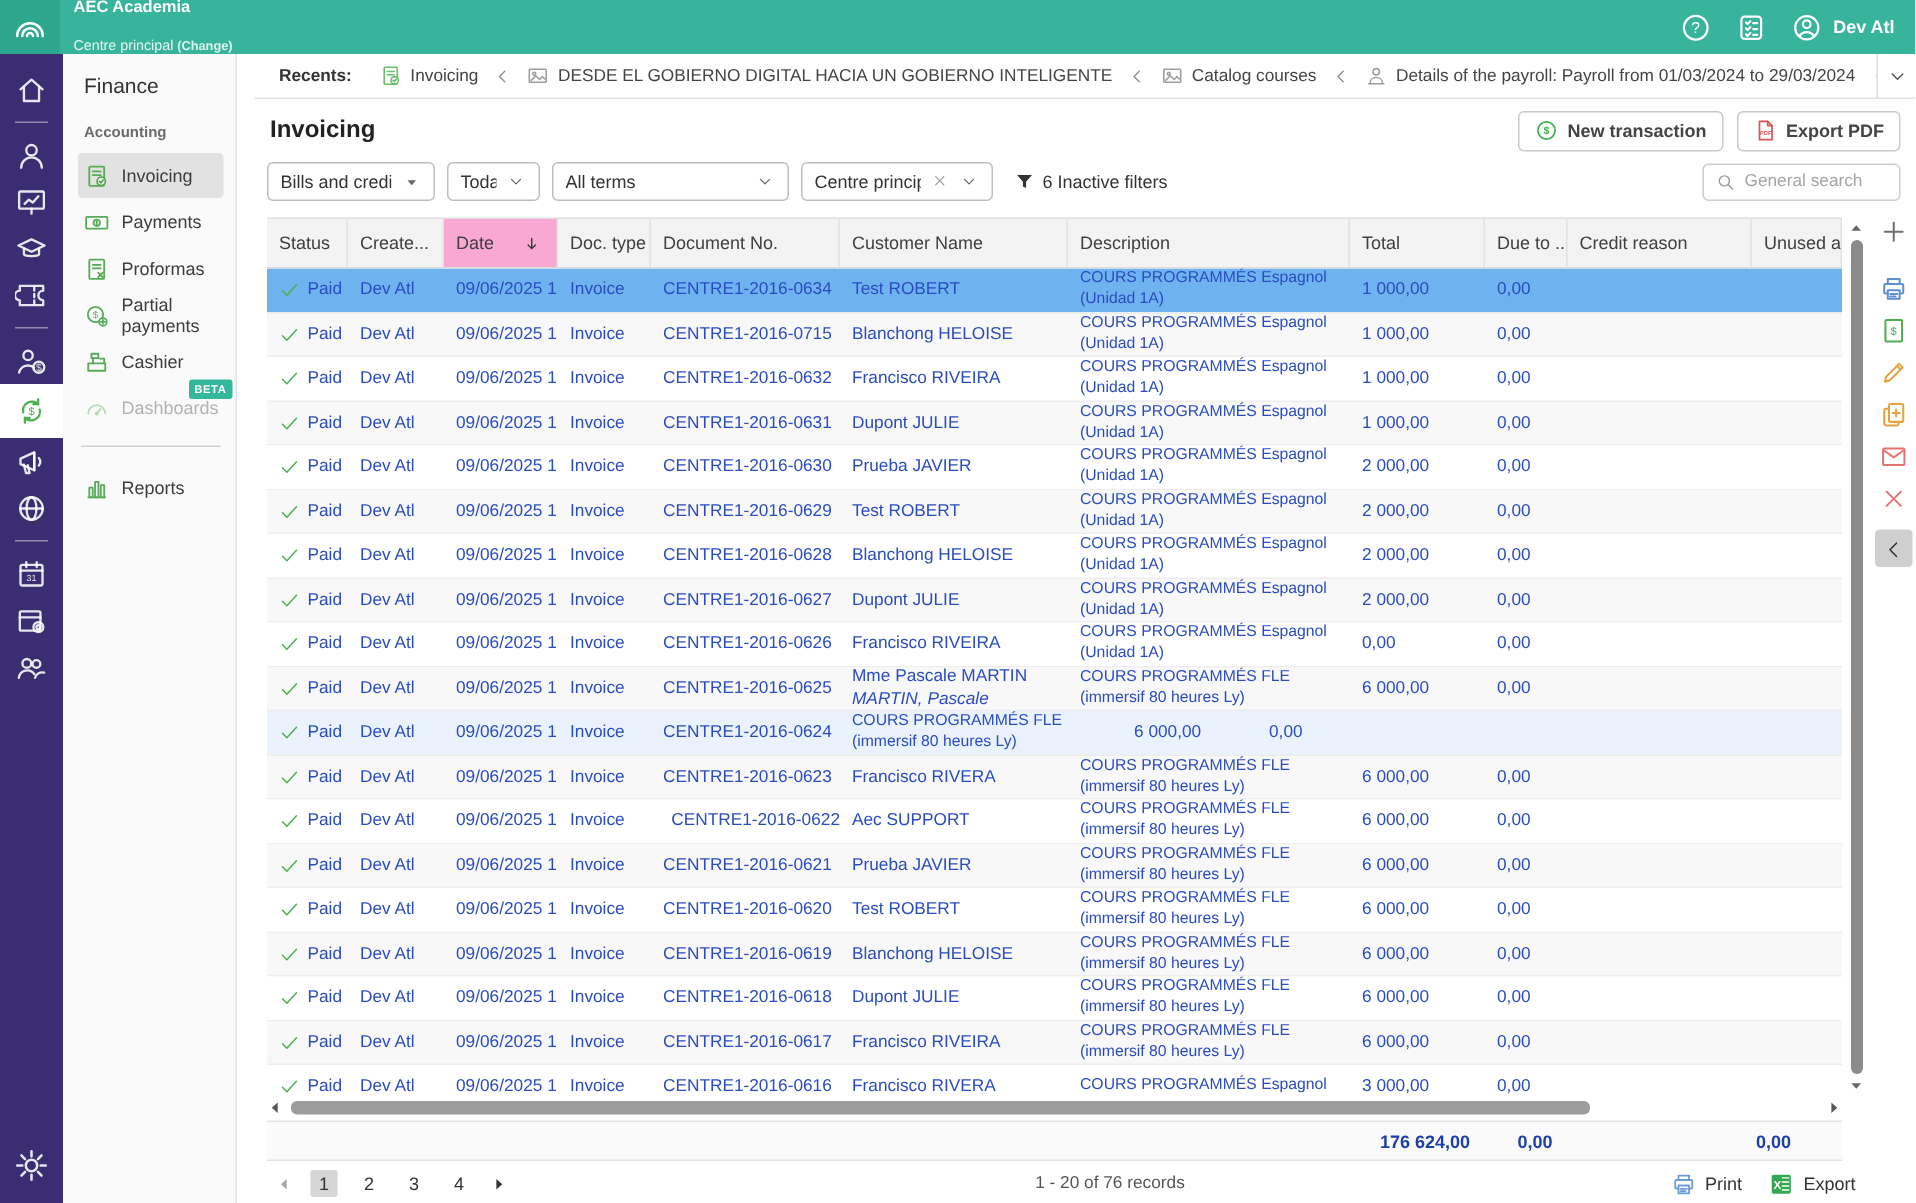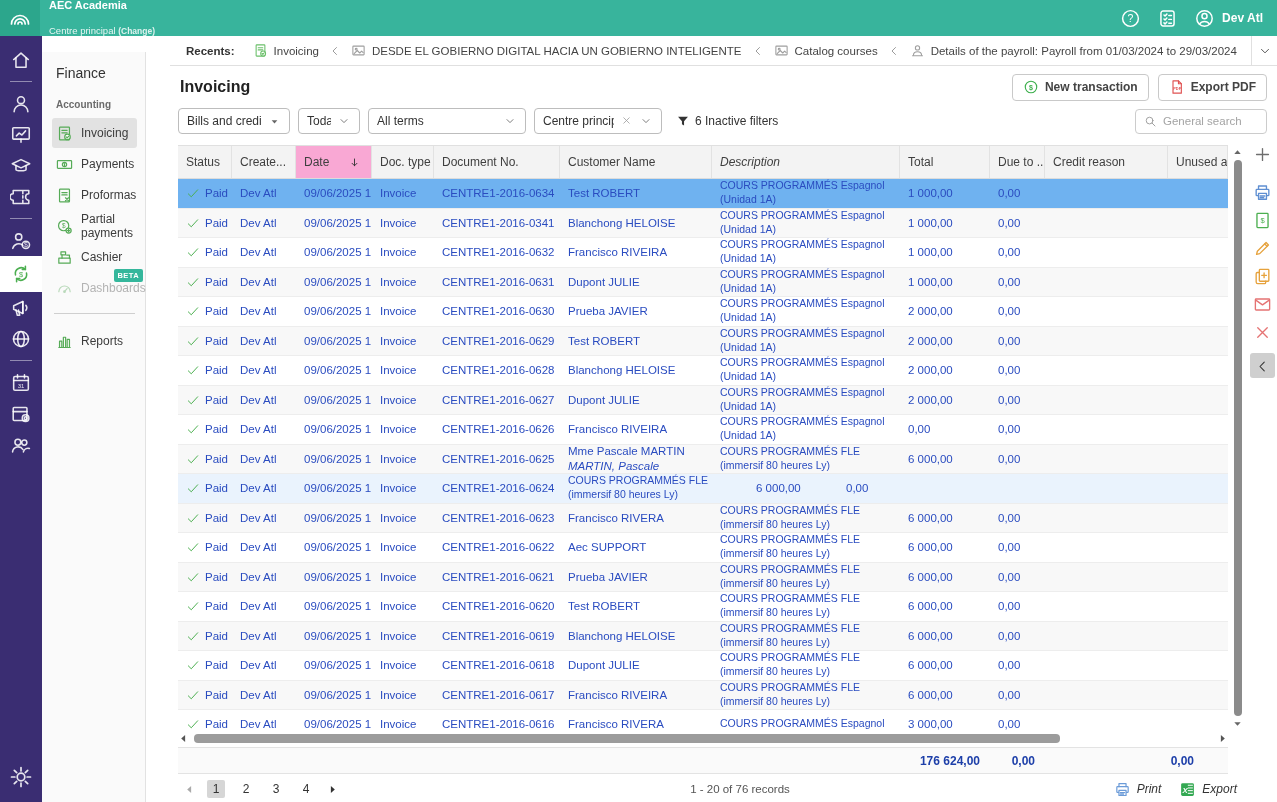--- a/index.html
+++ b/index.html
@@ -20,21 +20,21 @@
   .top-user .uname { font-size:12px; font-weight:bold; }
 
   
   .rail { position:absolute; top:36px; left:0; width:42px; bottom:0; background:#3a2d72; display:flex; flex-direction:column; align-items:center; padding-top:8px; }
   .rail-item { width:42px; height:31px; display:flex; align-items:center; justify-content:center; color:rgba(255,255,255,.88); cursor:pointer; }
   .rail-item.active { background:#fff; height:36px; color:#4caf50; }
   .rail-div { width:22px; border-top:1px solid rgba(255,255,255,.45); margin:6px 0; }
   .rail-item.bottom { position:absolute; bottom:10px; left:0; }
 
   
-  .subbar { position:absolute; top:52px; left:42px; width:104px; bottom:0; background:#fafafa; border-right:1px solid #e2e2e2; padding:13px 8px 0 10px; }
+  .subbar { position:absolute; top:36px; left:42px; width:116px; bottom:0; background:#fafafa; border-right:1px solid #e2e2e2; padding:13px 8px 0 10px; }
   .subbar .sb-title { font-size:14px; color:#333; margin-bottom:18px; padding-left:4px; }
   .subbar .sb-group { font-size:10px; font-weight:bold; color:#6b6b6b; margin-bottom:8px; padding-left:4px; }
   .sb-item { position:relative; display:flex; align-items:center; gap:8px; height:30px; border-radius:3px; padding:0 4px; font-size:12px; color:#3c3c3c; cursor:pointer; margin-bottom:1px; }
   .sb-item .sb-ic { color:#56ab57; width:17px; height:17px; flex:0 0 auto; }
   .sb-item.active { background:#e2e2e2; }
   .sb-item.disabled { color:#b3b3b3; cursor:default; }
   .sb-item.disabled .sb-ic { color:#b9d9ba; }
   .sb-badge { position:absolute; right:-6px; top:-4px; background:#35b79c; color:#fff; font-size:7.5px; font-weight:bold; padding:2px 4px; border-radius:2px; letter-spacing:.4px; }
   .sb-div { border-top:1px solid #cfcfcf; margin:10px 2px 12px 2px; }
 
@@ -114,21 +114,21 @@
 
   
   .footerbar { position:absolute; top:740px; left:0; right:0; height:26px; display:flex; align-items:center; padding:0 40px 0 14px; font-size:12px; color:#444; }
   .pager { display:flex; align-items:center; gap:12px; }
   .pg-arrow { width:11px; height:11px; cursor:pointer; }
   .pg-arrow.prev { color:#aaa; } .pg-arrow.next { color:#333; }
   .pg-num { font-size:12px; color:#333; cursor:pointer; width:18px; height:18px; display:flex; align-items:center; justify-content:center; }
   .pg-num.cur { background:#d6d6d6; border-radius:2px; }
   .records { position:absolute; left:440px; width:260px; text-align:center; color:#555; font-size:11.5px; }
   .foot-actions { margin-left:auto; display:flex; align-items:center; gap:18px; }
-  .foot-btn { display:flex; align-items:center; gap:6px; cursor:pointer; color:#333; font-size:12px;font-style:italic; }
+  .foot-btn { display:flex; align-items:center; gap:6px; cursor:pointer; color:#333; font-size:12px; }
   .foot-btn .ic { width:17px; height:17px; }
   .foot-btn .ic.blue { color:#6b9bd8; }
 </style>
 </head>
 <body>
 
 <div class="app">
 
   <div class="topbar">
     <div class="logo-box">
@@ -553,21 +553,21 @@
           </div>
           <div class="hcell" style="width: 62px;">
             <span>Doc. type</span>
           </div>
           <div class="hcell" style="width: 126px;">
             <span>Document No.</span>
           </div>
           <div class="hcell" style="width: 152px;">
             <span>Customer Name</span>
           </div>
-          <div class="hcell" style="width: 188px; font-style: italic;">
+          <div class="hcell" style="width: 188px;">
             <span>Description</span>
           </div>
           <div class="hcell" style="width: 90px;">
             <span>Total</span>
           </div>
           <div class="hcell" style="width: 55px;">
             <span>Due to ...</span>
           </div>
           <div class="hcell" style="width: 123px;">
             <span>Credit reason</span>
@@ -625,21 +625,21 @@
             <div class="gcell" style="width: 64px;">
               <span>Dev Atl</span>
             </div>
             <div class="gcell" style="width: 76px;">
               <span>09/06/2025 1</span>
             </div>
             <div class="gcell" style="width: 62px;">
               <span>Invoice</span>
             </div>
             <div class="gcell" style="width: 126px;">
-              <span>CENTRE1-2016-0341</span>
+              <span>CENTRE1-2016-0715</span>
             </div>
             <div class="gcell" style="width: 152px;">
               <span class="cust">Blanchong HELOISE</span>
             </div>
             <div class="gcell desc" style="width: 188px;">
               <span>COURS PROGRAMMÉS Espagnol (Unidad 1A)</span>
             </div>
             <div class="gcell num" style="width: 90px;">
               <span>1 000,00</span>
             </div>
@@ -1017,21 +1017,21 @@
             </div>
             <div class="gcell" style="width: 64px;">
               <span>Dev Atl</span>
             </div>
             <div class="gcell" style="width: 76px;">
               <span>09/06/2025 1</span>
             </div>
             <div class="gcell" style="width: 62px;">
               <span>Invoice</span>
             </div>
-            <div class="gcell" style="width: 126px;">
+            <div class="gcell" style="width: 126px; justify-content: flex-end;">
               <span>CENTRE1-2016-0622</span>
             </div>
             <div class="gcell" style="width: 152px;">
               <span class="cust">Aec SUPPORT</span>
             </div>
             <div class="gcell desc" style="width: 188px;">
               <span>COURS PROGRAMMÉS FLE (immersif 80 heures Ly)</span>
             </div>
             <div class="gcell num" style="width: 90px;">
               <span>6 000,00</span>

